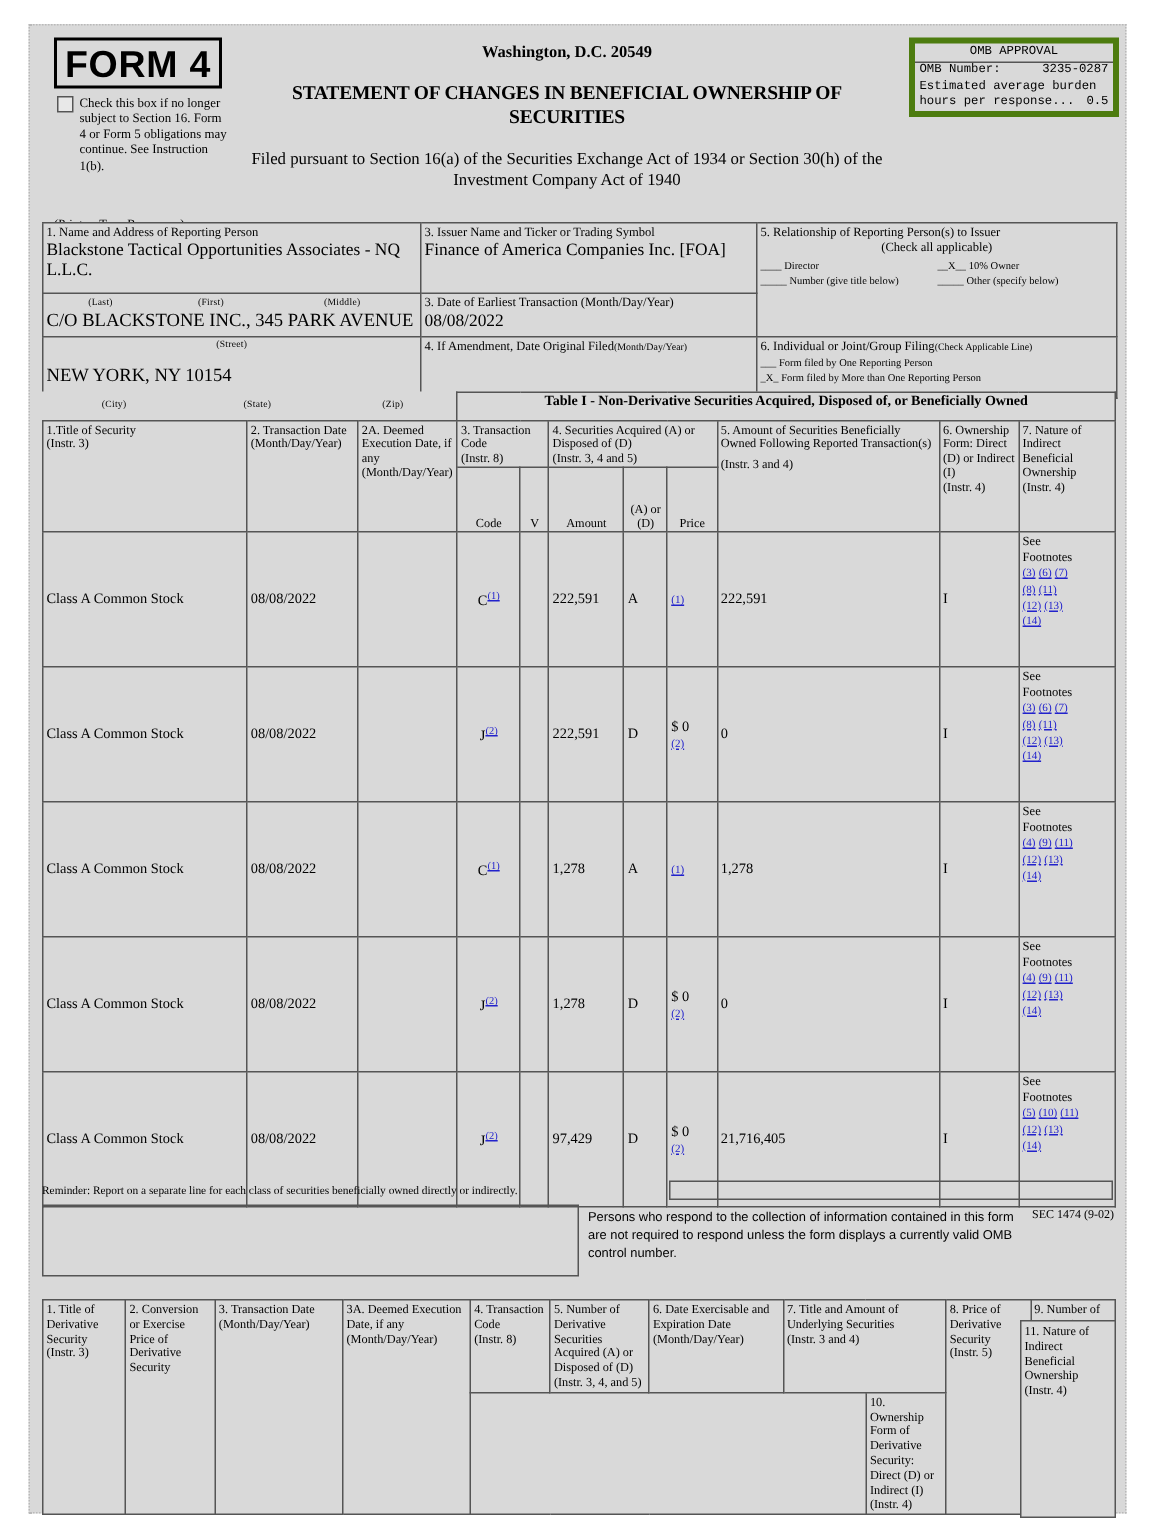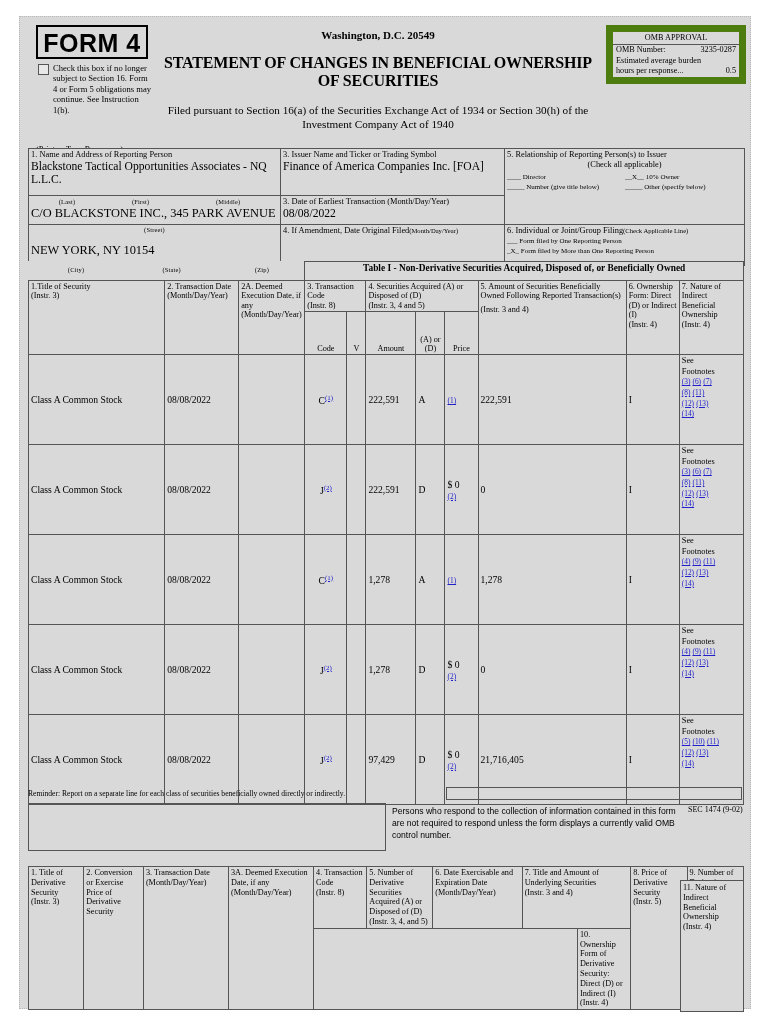--- a/index.html
+++ b/index.html
@@ -84,30 +84,30 @@
     overflow: hidden;
   }
   .centerhdr {
     position: absolute;
     left: 130px; top: 4px;
     width: 440px;
     text-align: center;
   }
   .ch1 { font-weight: bold; font-size: 11.2px; letter-spacing: -0.1px; }
   .ch2 { font-weight: bold; font-size: 11px; margin-top: 2px; }
-  .ch3 { font-weight: bold; font-size: 16px; margin-top: 13px; letter-spacing: -0.15px; text-align: center;}
+  .ch3 { font-weight: bold; font-size: 13px; margin-top: 13px; letter-spacing: -0.15px; text-align: center;}
   .ch4 { font-size: 11.2px; margin-top: 13px; line-height: 14px; }
 
   .ombbox {
     position: absolute;
     left: 578px; top: 2px;
     width: 140px;
-    border: 7px solid #4d7c0f;
+    border: 4px solid #4d7c0f;
     background: #d9d9d9;
-    font-family: Liberation Serif, serif;
+    font-family: Liberation Mono, monospace;
     font-size: 8.2px;
     box-sizing: border-box;
   }
   .ombtitle {
     text-align: center;
     border-bottom: 1px solid #555;
     padding: 1px 0 2px;
   }
   .ombline { padding: 0 3px; line-height: 10.5px; position: relative; }
   .ombline .r { position: absolute; right: 3px; top: 0; }

